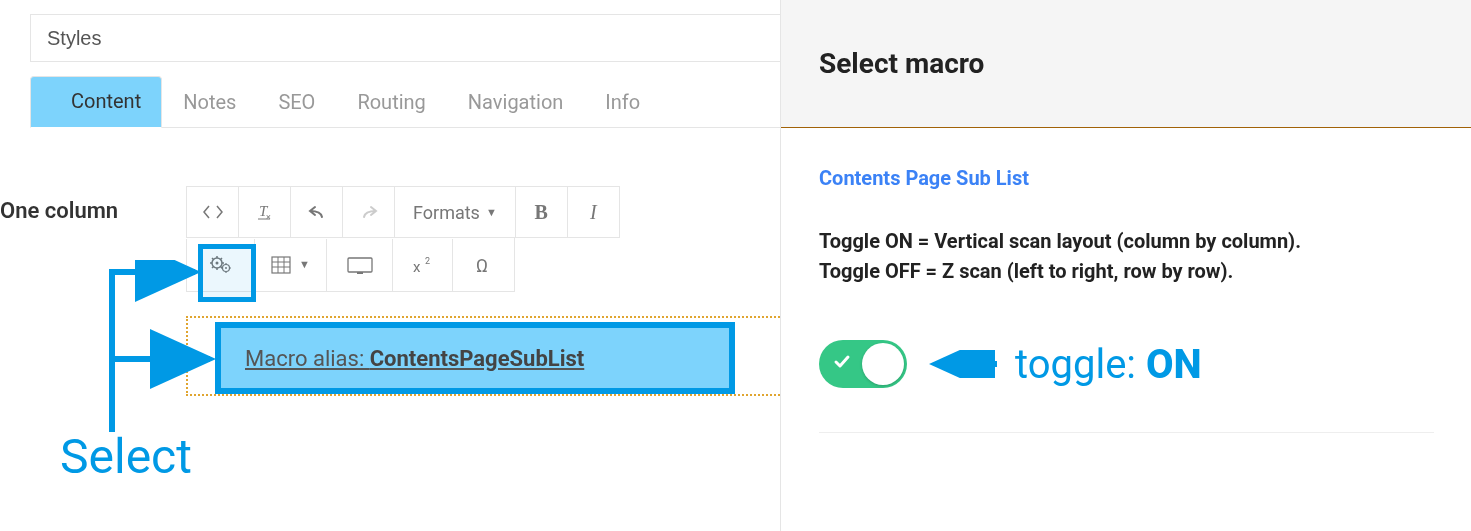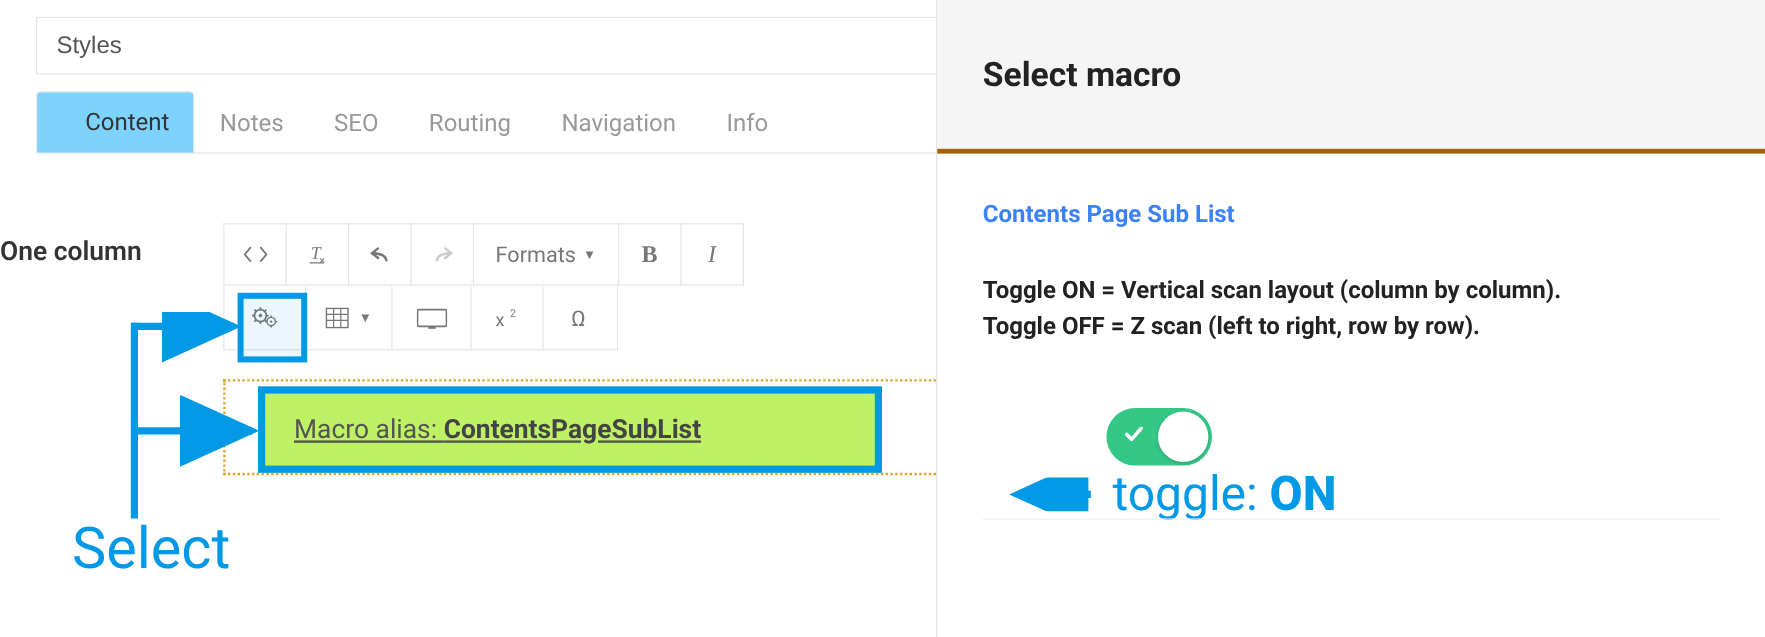--- a/index.html
+++ b/index.html
@@ -127,21 +127,21 @@
       border: 2px dotted #e0a530;
       border-right: none;
     }
     .macro-box {
       position: absolute;
       left: 215px;
       top: 322px;
       width: 520px;
       height: 72px;
       border: 6px solid #0099e5;
-      background: #bef264;
+      background: #7dd3fc;
       display: flex;
       align-items: center;
       padding-left: 24px;
     }
     .macro-text {
       font-size: 22px;
       color: #555;
       text-decoration: underline;
     }
     .macro-text .bold { font-weight: 700; color: #444; }
@@ -153,21 +153,21 @@
       position: absolute;
       left: 60px;
       top: 428px;
       font-size: 48px;
       color: #0099e5;
       font-weight: 400;
     }
     .right-header {
       height: 128px;
       background: #f5f5f5;
-      border-bottom: 4px solid #a16207;
+      border-bottom: 1px solid #a16207;
       display: flex;
       align-items: center;
       padding-left: 38px;
     }
     .right-header-title {
       font-size: 28px;
       font-weight: 700;
       color: #222;
     }
     .macro-info {
@@ -184,21 +184,20 @@
       font-weight: 700;
       color: #222;
       line-height: 1.5;
     }
     .toggle-row {
       position: absolute;
       left: 38px;
       top: 340px;
       display: flex;
       align-items: center;
-      flex-direction: column;
     }
     .toggle {
       width: 88px;
       height: 48px;
       background: #35c786;
       border-radius: 24px;
       position: relative;
       cursor: pointer;
     }
     .toggle-knob {

